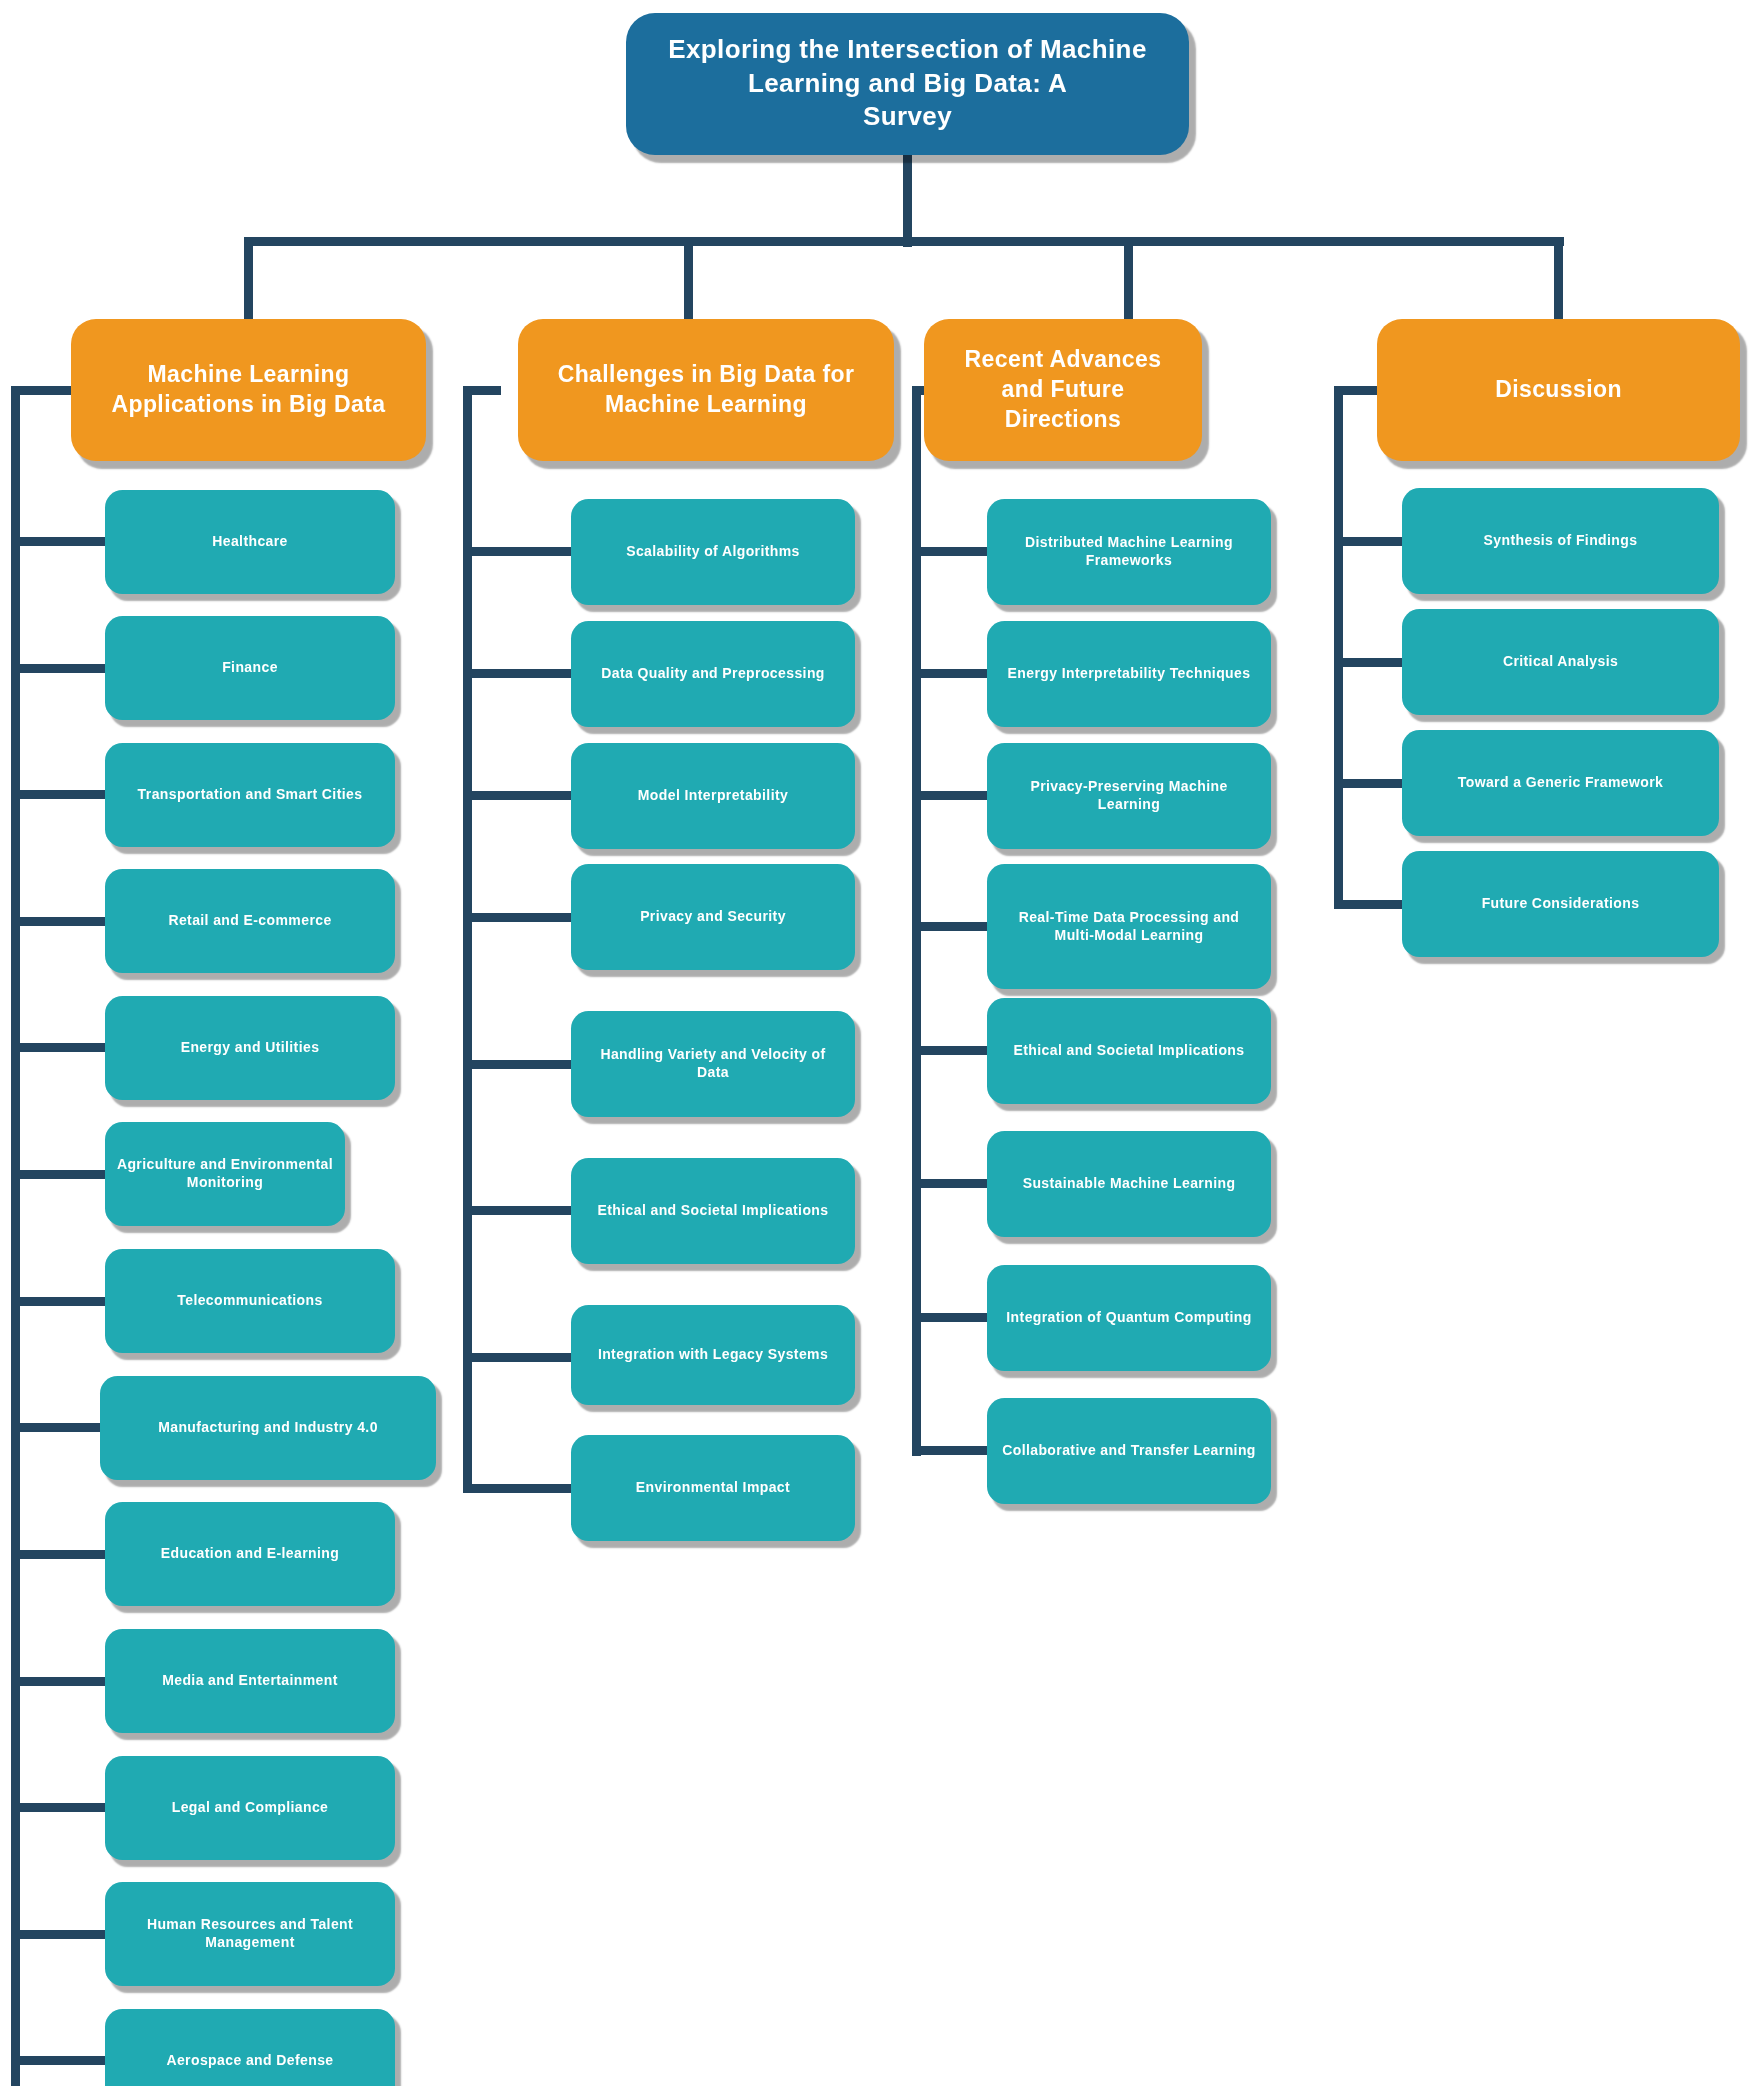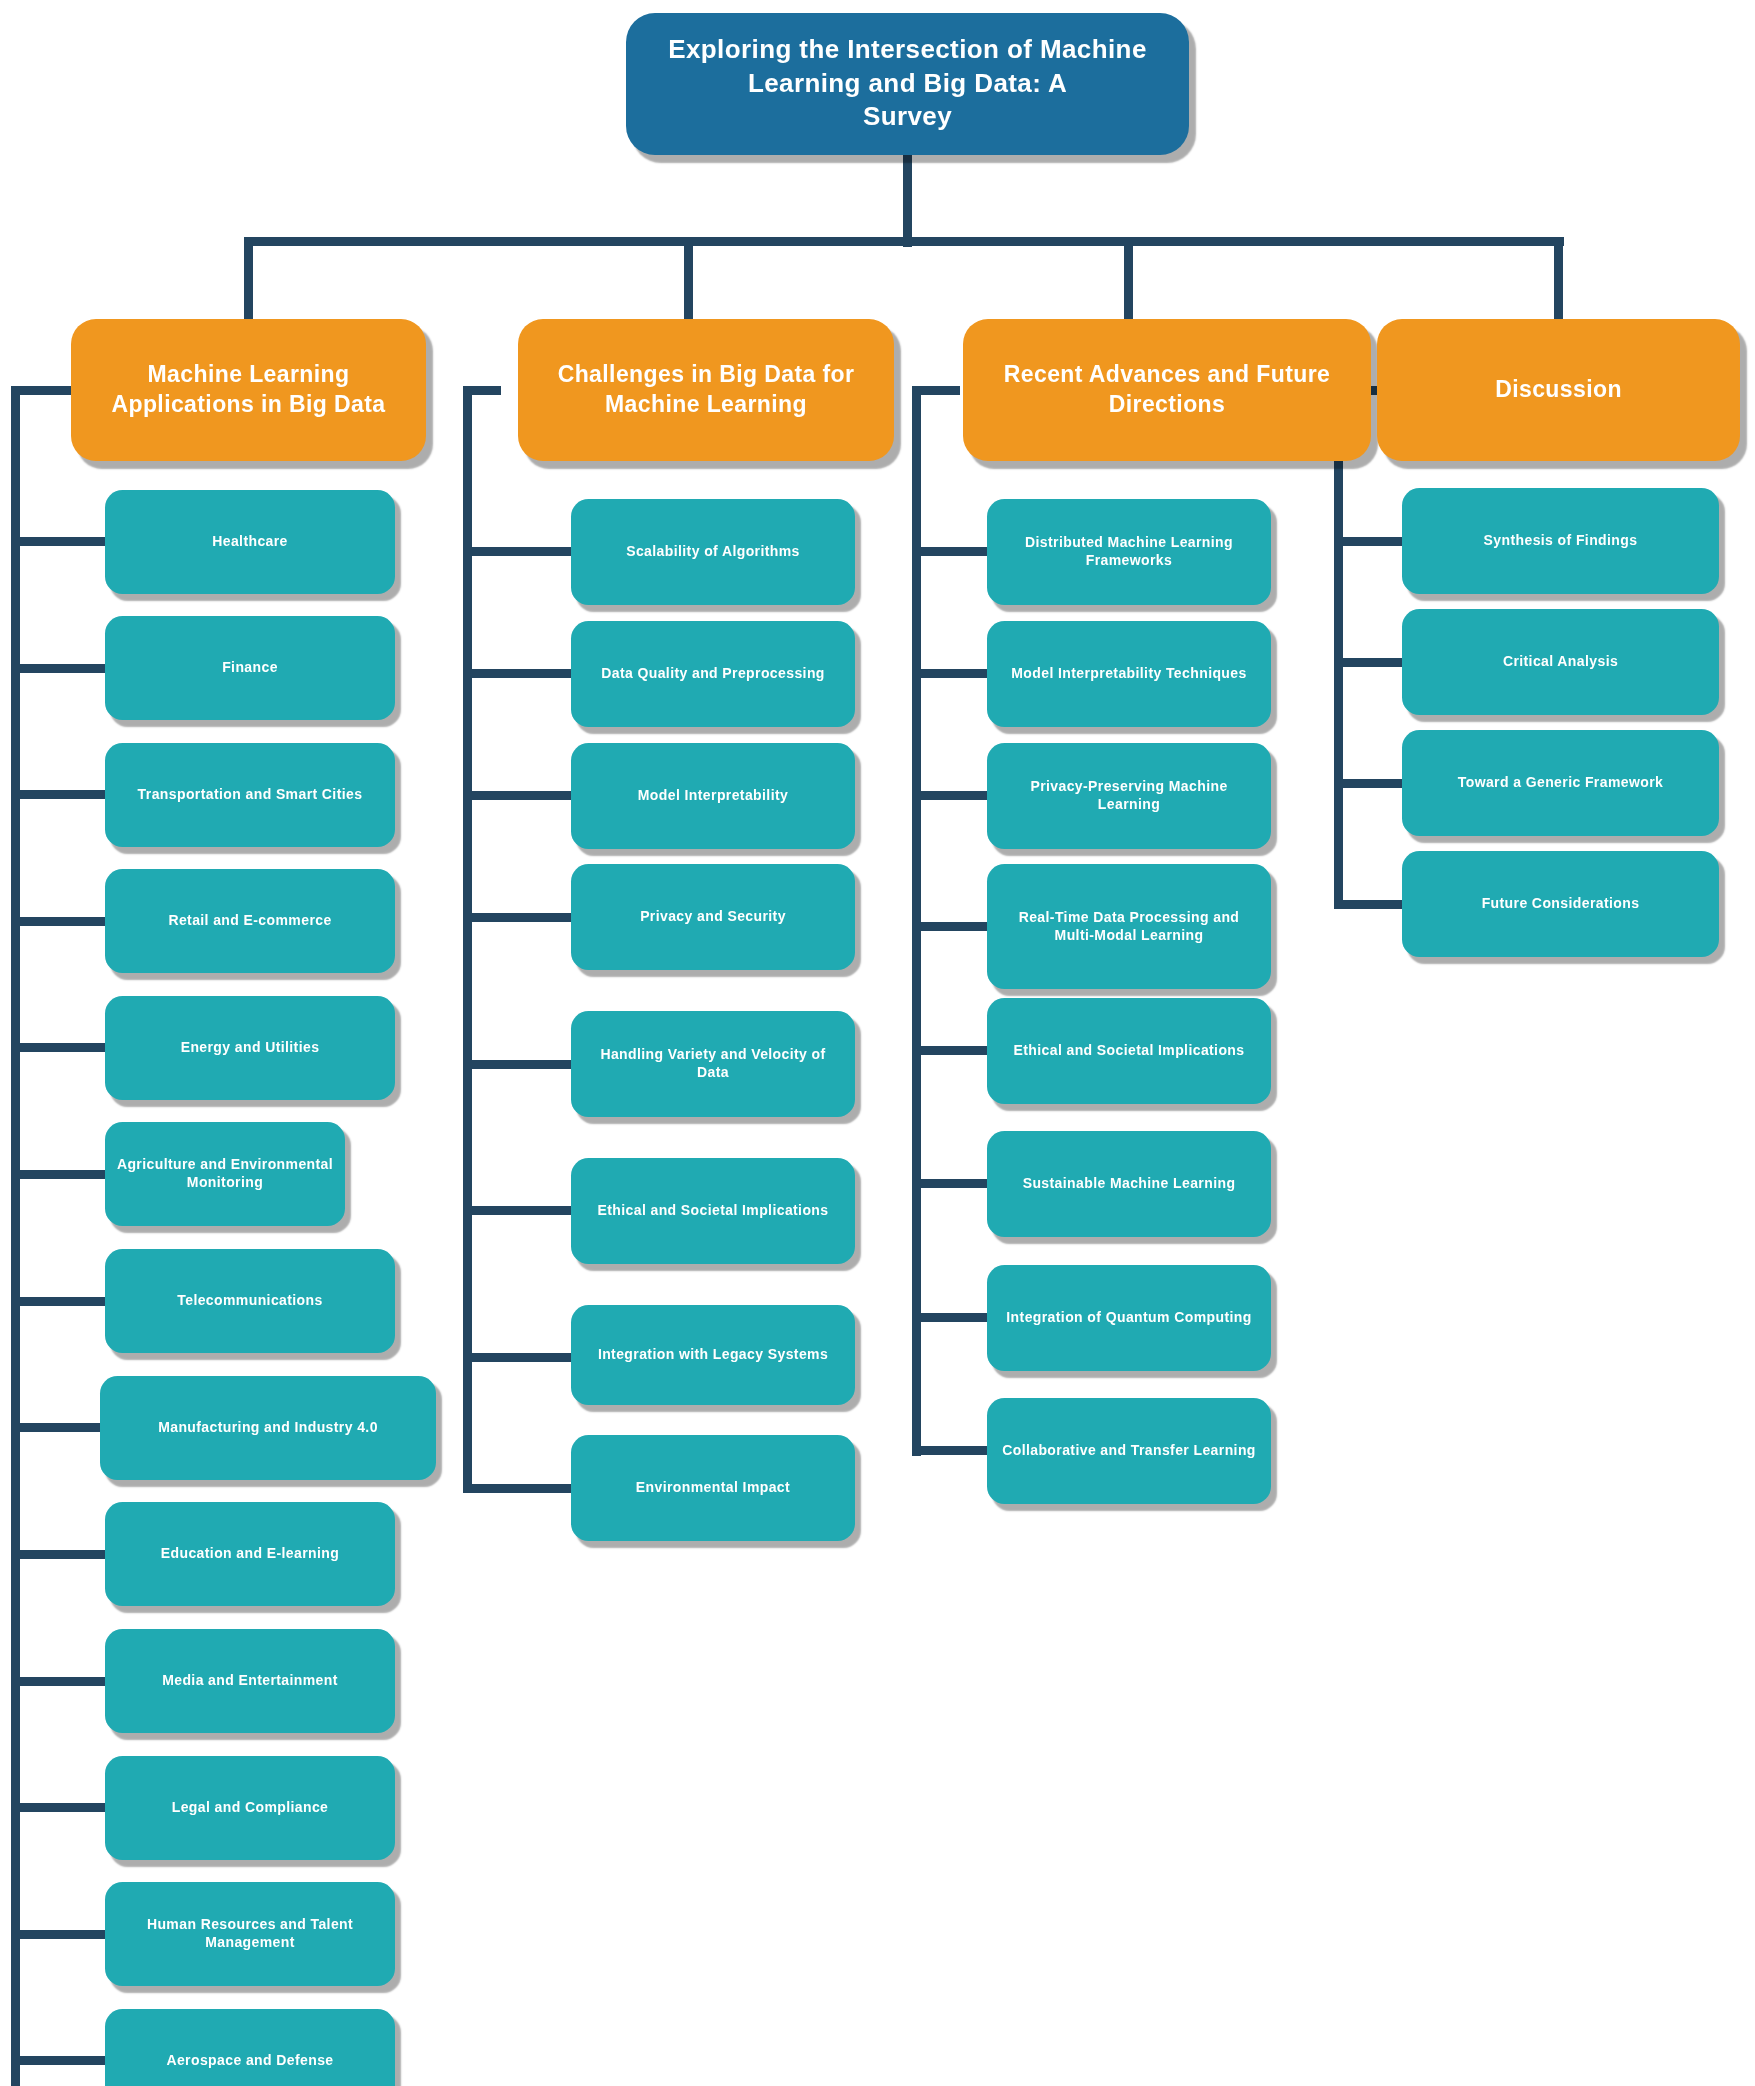--- a/index.html
+++ b/index.html
@@ -122,23 +122,23 @@
       <div class="node leaf-node" style="left: 105px; top: 2009px; width: 290px; height: 104px;">Aerospace and Defense</div>
       <div class="node branch-node" style="left: 518px; top: 319px; width: 376px; height: 142px;">Challenges in Big Data for Machine Learning</div>
       <div class="node leaf-node" style="left: 571px; top: 499px; width: 284px; height: 106px;">Scalability of Algorithms</div>
       <div class="node leaf-node" style="left: 571px; top: 621px; width: 284px; height: 106px;">Data Quality and Preprocessing</div>
       <div class="node leaf-node" style="left: 571px; top: 743px; width: 284px; height: 106px;">Model Interpretability</div>
       <div class="node leaf-node" style="left: 571px; top: 864px; width: 284px; height: 106px;">Privacy and Security</div>
       <div class="node leaf-node" style="left: 571px; top: 1011px; width: 284px; height: 106px;">Handling Variety and Velocity of Data</div>
       <div class="node leaf-node" style="left: 571px; top: 1158px; width: 284px; height: 106px;">Ethical and Societal Implications</div>
       <div class="node leaf-node" style="left: 571px; top: 1305px; width: 284px; height: 100px;">Integration with Legacy Systems</div>
       <div class="node leaf-node" style="left: 571px; top: 1435px; width: 284px; height: 106px; text-align: center;">Environmental Impact</div>
-      <div class="node branch-node" style="left: 963px; top: 319px; width: 408px; height: 142px; text-align: center;">Recent Advances and Future Directions</div>
+      <div class="node branch-node" style="left: 924px; top: 319px; width: 278px; height: 142px; text-align: center;">Recent Advances and Future Directions</div>
       <div class="node leaf-node" style="left: 987px; top: 499px; width: 284px; height: 106px;">Distributed Machine Learning Frameworks</div>
-      <div class="node leaf-node" style="left: 987px; top: 621px; width: 284px; height: 106px;">Model Interpretability Techniques</div>
+      <div class="node leaf-node" style="left: 987px; top: 621px; width: 284px; height: 106px;">Energy Interpretability Techniques</div>
       <div class="node leaf-node" style="left: 987px; top: 743px; width: 284px; height: 106px;">Privacy-Preserving Machine Learning</div>
       <div class="node leaf-node" style="left: 987px; top: 864px; width: 284px; height: 125px;">Real-Time Data Processing and Multi-Modal Learning</div>
       <div class="node leaf-node" style="left: 987px; top: 998px; width: 284px; height: 106px;">Ethical and Societal Implications</div>
       <div class="node leaf-node" style="left: 987px; top: 1131px; width: 284px; height: 106px;">Sustainable Machine Learning</div>
       <div class="node leaf-node" style="left: 987px; top: 1265px; width: 284px; height: 106px;">Integration of Quantum Computing</div>
       <div class="node leaf-node" style="left: 987px; top: 1398px; width: 284px; height: 106px;">Collaborative and Transfer Learning</div>
       <div class="node branch-node" style="left: 1377px; top: 319px; width: 363px; height: 142px;">Discussion</div>
       <div class="node leaf-node" style="left: 1402px; top: 488px; width: 317px; height: 106px;">Synthesis of Findings</div>
       <div class="node leaf-node" style="left: 1402px; top: 609px; width: 317px; height: 106px;">Critical Analysis</div>
       <div class="node leaf-node" style="left: 1402px; top: 730px; width: 317px; height: 106px;">Toward a Generic Framework</div>

